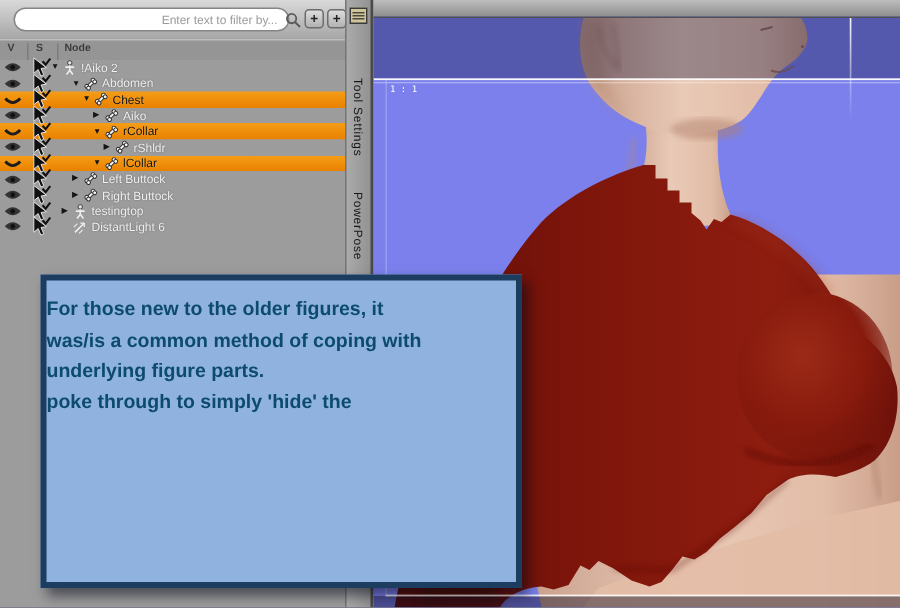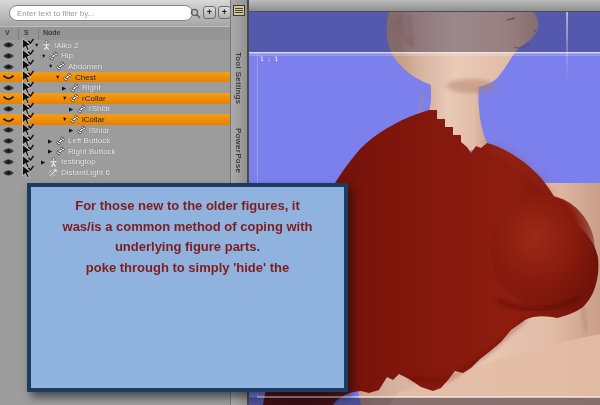--- a/index.html
+++ b/index.html
@@ -6,21 +6,21 @@
   .app{position:relative;width:600px;height:405px;overflow:hidden;
        font-family:"Liberation Sans",sans-serif;background:#9c9c9c;}
 
   
   .scene-panel{position:absolute;left:0;top:0;width:230px;height:405px;background:#9c9c9c;}
   .filter-bar{position:absolute;left:0;top:0;width:230px;height:26px;
       background:linear-gradient(#d9d9d9,#a6a6a6);border-bottom:1px solid #7d7d7d;}
   .filter-input{position:absolute;left:9px;top:5px;width:168px;height:14px;
       border:1px solid #858585;border-radius:8px;background:#fff;
       font-size:8px;color:#444;padding:0 7px;outline:none;
-      font-family:"Liberation Sans",sans-serif;}
+      font-family:"Liberation Sans",sans-serif;text-align:right;}
   .filter-input::placeholder{color:#9a9a9a;}
   .search-ic{position:absolute;left:190px;top:8px;width:11px;height:11px;}
   .mini-btn{position:absolute;top:6px;width:13px;height:13px;border:1px solid #6d6d6d;border-radius:3px;
       background:linear-gradient(#dcdcdc,#b2b2b2);font-size:9px;font-weight:bold;color:#222;
       line-height:11px;text-align:center;padding:0;box-sizing:border-box;}
   .tree-header{position:absolute;left:0;top:26px;width:230px;height:13px;background:#959595;
       border-top:1px solid #bdbdbd;border-bottom:1px solid #757575;
       font-size:7px;font-weight:bold;color:#3c3c3c;}
   .tree-header span{position:absolute;top:2px;}
   .col-sep{position:absolute;top:0;width:1px;height:13px;background:#7c7c7c;}
@@ -49,22 +49,22 @@
   .splitter{position:absolute;left:247px;top:0;width:2px;height:405px;background:#4a4a4a;}
   .viewport{position:absolute;left:249px;top:0;width:351px;height:405px;background:#7b80ec;}
   .viewport svg{position:absolute;left:0;top:0;}
   .vp-toolbar{position:absolute;left:0;top:0;width:351px;height:12px;
       background:linear-gradient(#bdbdbd,#8e8e8e);border-bottom:1px solid #4f4f4f;box-sizing:border-box;}
 
   
   .note-box{position:absolute;left:27px;top:183px;width:313px;height:201px;
       background:#8fb3de;border:4px solid #1c3c60;box-sizing:content-box;
       box-shadow:4px 5px 8px rgba(8,10,22,.55);z-index:30;}
-  .note-text{margin-top:9px;text-align:center;font-size:13px;font-weight:bold;
-      color:#7f1d1d;line-height:20.5px;font-family:"Liberation Sans",sans-serif;}
+  .note-text{margin-top:9px;text-align:left;font-size:13px;font-weight:bold;
+      color:#0c4a6e;line-height:20.5px;font-family:"Liberation Sans",sans-serif;}
 </style>
 </head>
 <body>
 
 <svg width="0" height="0" style="position:absolute">
   <defs>
     <g id="i-eye-open">
       <path d="M1,5 Q5.5,0.5 10,5 Q5.5,9.5 1,5 Z" fill="#343434"></path>
       <circle cx="5.5" cy="5" r="1.3" fill="#111"></circle>
     </g>
@@ -126,34 +126,20 @@
             <use href="#i-cursor"></use>
           </svg>
       <span class="indent" style="width: 0px;"></span>
       <span class="arrow">▼</span>
       <svg class="nicon" viewBox="0 0 11 11">
             <use href="#i-figure"></use>
           </svg>
       <span class="nlabel">!Aiko 2</span>
     </div>
 
-    <div class="row">
-      <svg class="eye" viewBox="0 0 11 10">
-            <use href="#i-eye-open"></use>
-          </svg>
-      <svg class="scur" viewBox="0 0 11 11">
-            <use href="#i-cursor"></use>
-          </svg>
-      <span class="indent" style="width: 7px;"></span>
-      <span class="arrow">▼</span>
-      <svg class="nicon" viewBox="0 0 11 11">
-            <use href="#i-bone"></use>
-          </svg>
-      <span class="nlabel">Hip</span>
-    </div>
 
     <div class="row">
       <svg class="eye" viewBox="0 0 11 10">
             <use href="#i-eye-open"></use>
           </svg>
       <svg class="scur" viewBox="0 0 11 11">
             <use href="#i-cursor"></use>
           </svg>
       <span class="indent" style="width: 14px;"></span>
       <span class="arrow">▼</span>
@@ -183,21 +169,21 @@
             <use href="#i-eye-open"></use>
           </svg>
       <svg class="scur" viewBox="0 0 11 11">
             <use href="#i-cursor"></use>
           </svg>
       <span class="indent" style="width: 28px;"></span>
       <span class="arrow">▶</span>
       <svg class="nicon" viewBox="0 0 11 11">
             <use href="#i-bone"></use>
           </svg>
-      <span class="nlabel">Right</span>
+      <span class="nlabel">Aiko</span>
     </div>
 
     <div class="row sel">
       <svg class="eye" viewBox="0 0 11 10">
             <use href="#i-eye-closed"></use>
           </svg>
       <svg class="scur" viewBox="0 0 11 11">
             <use href="#i-cursor"></use>
           </svg>
       <span class="indent" style="width: 28px;"></span>
@@ -231,34 +217,20 @@
             <use href="#i-cursor"></use>
           </svg>
       <span class="indent" style="width: 28px;"></span>
       <span class="arrow">▼</span>
       <svg class="nicon" viewBox="0 0 11 11">
             <use href="#i-bone"></use>
           </svg>
       <span class="nlabel">lCollar</span>
     </div>
 
-    <div class="row">
-      <svg class="eye" viewBox="0 0 11 10">
-            <use href="#i-eye-open"></use>
-          </svg>
-      <svg class="scur" viewBox="0 0 11 11">
-            <use href="#i-cursor"></use>
-          </svg>
-      <span class="indent" style="width: 35px;"></span>
-      <span class="arrow">▶</span>
-      <svg class="nicon" viewBox="0 0 11 11">
-            <use href="#i-bone"></use>
-          </svg>
-      <span class="nlabel">lShldr</span>
-    </div>
 
     <div class="row">
       <svg class="eye" viewBox="0 0 11 10">
             <use href="#i-eye-open"></use>
           </svg>
       <svg class="scur" viewBox="0 0 11 11">
             <use href="#i-cursor"></use>
           </svg>
       <span class="indent" style="width: 14px;"></span>
       <span class="arrow">▶</span>

